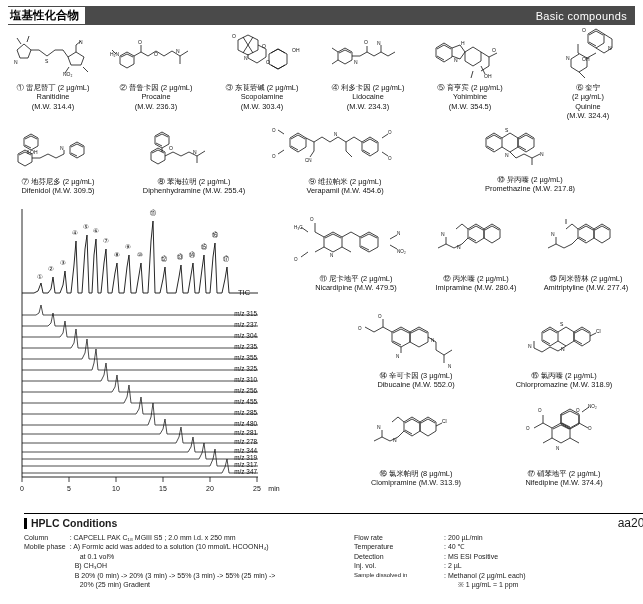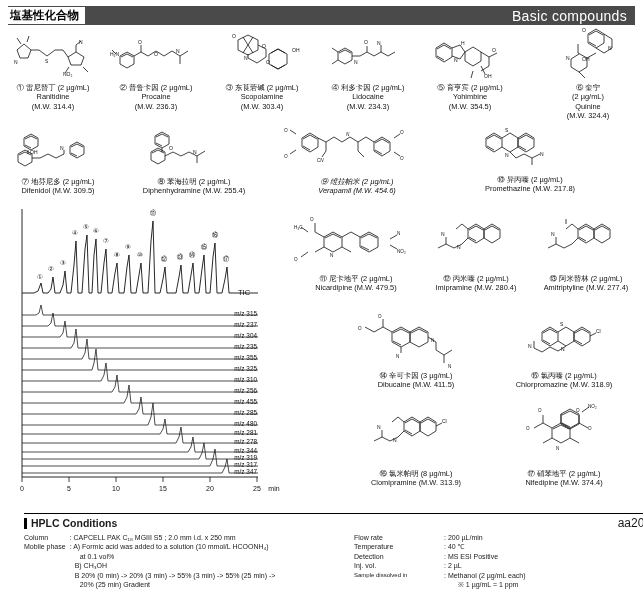--- a/index.html
+++ b/index.html
@@ -38,21 +38,21 @@
     background: #ffffff;
     color: #000000;
     font-size: 11.5px;
     font-weight: bold;
     padding: 1px 6px 1px 2px;
     line-height: 15px;
     margin-left: 0;
   }
   .header-right {
     color: #ffffff;
-    font-size: 14px;
+    font-size: 11px;
     letter-spacing: 0.3px;
   }
 
   
   .cmp {
     position: absolute;
     text-align: center;
     font-size: 7.4px;
     line-height: 9.4px;
     color: #111;
@@ -330,21 +330,21 @@
         <path d="M58 28 v7"></path>
         <path d="M23 20 v4"></path>
       </g>
       <text x="30" y="22" font-size="5" fill="#111">O</text>
       <text x="54" y="26" font-size="5" fill="#111">N</text>
     </svg>
     <span class="nm"><span class="circled">⑧</span> <span>苯海拉明 (2 µg/mL)</span></span>
     <span class="nm2">Diphenhydramine (M.W. 255.4)</span>
   </div>
 
-  <div class="cmp" style="left:282px; top:120px; width:150px;font-style:italic;">
+  <div class="cmp" style="left:270px; top:120px; width:150px;">
     <svg class="struct" width="146" height="56" viewBox="0 0 146 56">
       <g fill="none" stroke="#111" stroke-width="0.8">
         <path d="M18 18 l8 -5 l8 5 v9 l-8 5 l-8 -5 z"></path>
         <path d="M19 19 l7 -4 M33 19 l-7 -4 M19 26 l7 4"></path>
         <path d="M34 18 l8 4"></path>
         <path d="M42 22 v9"></path>
         <path d="M42 22 l8 -5"></path>
         <path d="M50 17 l8 5"></path>
         <path d="M58 22 l8 -5"></path>
         <path d="M66 17 l8 5"></path>
@@ -483,21 +483,21 @@
         <path d="M86 43 v8"></path>
         <path d="M43 35 l0 6"></path>
       </g>
       <text x="0" y="18" font-size="4.6" fill="#111">O</text>
       <text x="20" y="6" font-size="4.6" fill="#111">O</text>
       <text x="38" y="46" font-size="4.6" fill="#111">N</text>
       <text x="73" y="30" font-size="4.6" fill="#111">N</text>
       <text x="90" y="56" font-size="4.6" fill="#111">N</text>
     </svg>
     <span class="nm"><span class="circled">⑭</span> <span>辛可卡因 (3 µg/mL)</span></span>
-    <span class="nm2">Dibucaine (M.W. 411.5)</span>
+    <span class="nm2">Dibucaine (M.W. 552.0)</span>
   </div>
 
   <div class="cmp" style="left:500px; top:312px; width:128px;">
     <svg class="struct" width="124" height="58" viewBox="0 0 124 58">
       <g fill="none" stroke="#111" stroke-width="0.8">
         <path d="M40 20 l8 -5 l8 5 v9 l-8 5 l-8 -5 z"></path>
         <path d="M41 21 l7 -4 M55 21 l-7 -4 M41 28 l7 4"></path>
         <path d="M56 20 l8 -5 M56 29 l8 5"></path>
         <path d="M64 15 l8 5 v9 l-8 5"></path>
         <path d="M72 20 l8 -5 l8 5 v9 l-8 5 l-8 -5 z"></path>

